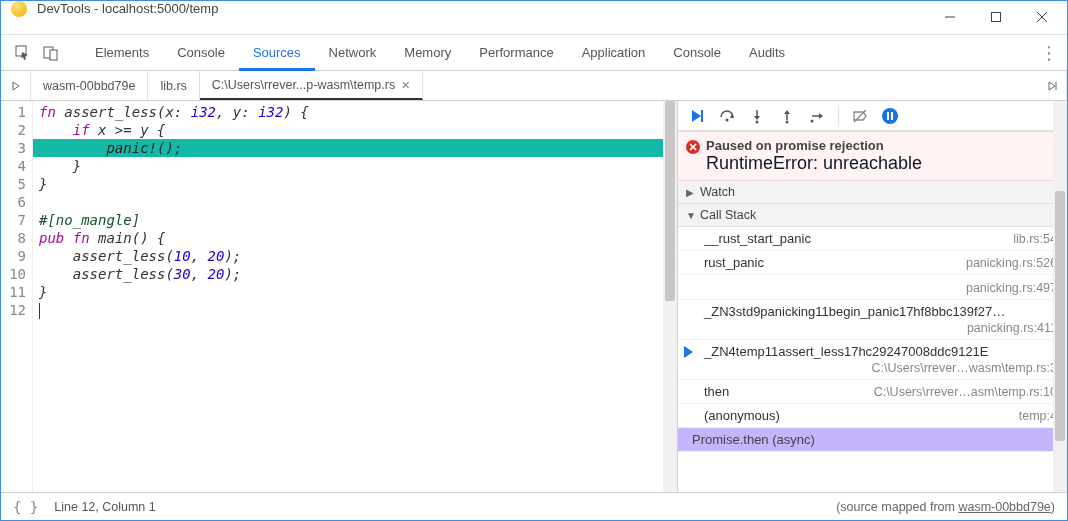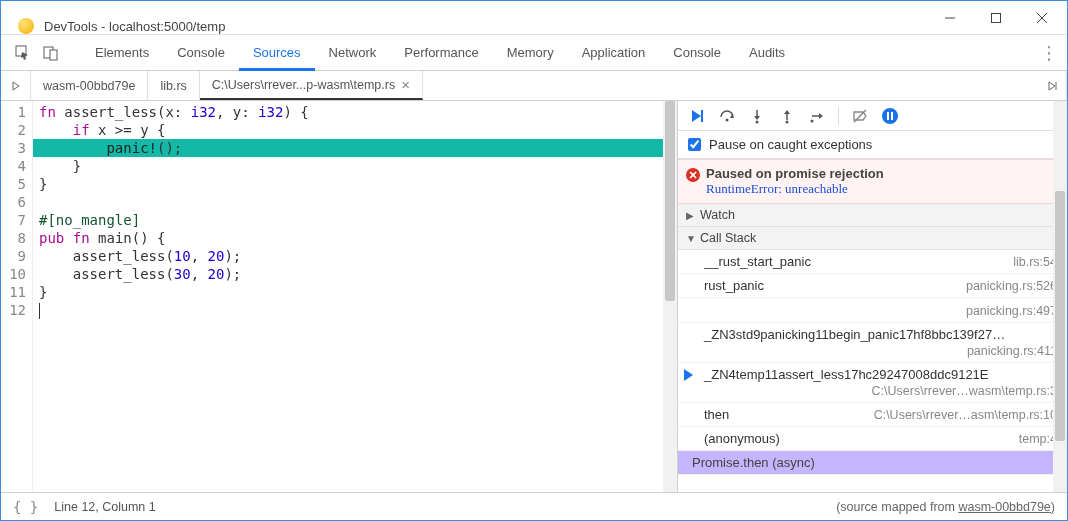--- a/index.html
+++ b/index.html
@@ -1,17 +1,17 @@
 <!DOCTYPE html>
 <html><head>
 <meta charset="utf-8">
 <style>
 * { box-sizing: border-box; margin: 0; padding: 0; }
 body { font-family: "Segoe UI", Arial, sans-serif; font-size: 13px; color: #333; background: #fff; width: 1068px; height: 521px; overflow: hidden; border: 1px solid #3b8dde; }
-.titlebar { height: 34px; background: #fff; display: flex; align-items: flex-end; padding: 0 2px 0 17px; border-bottom: 1px solid #e0e0e0; }
+.titlebar { height: 34px; background: #fff; display: flex; align-items: flex-start; padding: 0 2px 0 10px; border-bottom: 1px solid #e0e0e0; }
 .titlebar .orb { width: 16px; height: 16px; border-radius: 50%; background: radial-gradient(circle at 35% 30%, #ffe27a, #f3b100); margin-right: 10px; }
 .titlebar .title { flex: 1; font-size: 13px; color: #444; }
 .titlebar .winbtn { width: 46px; height: 32px; display: flex; align-items: center; justify-content: center; color: #444; font-size: 14px; }
 .titlebar .winbtn svg { width: 12px; height: 12px; }
 
 .toolbar { height: 36px; display: flex; align-items: center; border-bottom: 1px solid #d0d0d0; padding: 0 8px; }
 .toolbar .tb-icon { width: 28px; height: 28px; display: flex; align-items: center; justify-content: center; color: #5a5a5a; }
 .toolbar .tabs { display: flex; margin-left: 16px; flex: 1; }
 .toolbar .tab { padding: 0 14px; height: 36px; line-height: 36px; color: #555; cursor: pointer; }
 .toolbar .tab.active { color: #1a73e8; border-bottom: 3px solid #1a73e8; font-weight: 500; }
@@ -21,21 +21,21 @@
 .subtabs .stab-icon { width: 30px; display: flex; align-items: center; justify-content: center; border-right: 1px solid #e0e0e0; color: #666; }
 .subtabs .filetab { padding: 0 12px; line-height: 30px; color: #555; border-right: 1px solid #e0e0e0; font-size: 12.5px; white-space: nowrap; display: flex; align-items: center; }
 .subtabs .filetab.active { background: #fff; border-bottom: 2px solid #333; }
 .subtabs .filetab .close { margin-left: 6px; color: #888; font-size: 15px; }
 .subtabs .spacer { flex: 1; }
 
 .main { display: flex; height: calc(100% - 34px - 36px - 30px - 28px); }
 
 .editor { flex: 1; display: flex; font-family: Consolas, monospace; font-size: 14px; overflow: hidden; position: relative; }
 .gutter { background: #fff; color: #888; text-align: right; padding: 2px 6px 0 0; width: 32px; line-height: 18px; border-right: 1px solid #eee; }
-.code { flex: 1; padding: 2px 0 0 6px; line-height: 18px; white-space: pre; position: relative; }
+.code { flex: 1; padding: 2px 0 0 6px; line-height: 18px; white-space: pre; position: relative; font-style: italic; }
 .code .line { height: 18px; }
 .code .hl { background: #14b8a6; margin-left: -6px; padding-left: 6px; width: 100%; }
 .code .kw { color: #aa0d91; }
 .code .num { color: #1c00cf; }
 .code .ty { color: #1c00cf; }
 .code .mac { color: #222; }
 .code .attr { color: #14532d; }
 .cursor-caret { border-left: 1px solid #333; display: inline-block; height: 16px; vertical-align: middle; }
 .editor-scroll { position: absolute; right: 0; top: 0; bottom: 0; width: 14px; background: #f1f1f1; }
 .editor-scroll .thumb { position: absolute; left: 2px; right: 2px; top: 0; height: 200px; background: #c7c7c7; border-radius: 2px; }
@@ -47,21 +47,21 @@
 .dbg-toolbar .sep { width: 1px; height: 18px; background: #ddd; margin: 0 4px; }
 .dbg-toolbar .pauseball { width: 16px; height: 16px; border-radius: 50%; background: #1a73e8; display: flex; align-items: center; justify-content: center; }
 .dbg-toolbar .pauseball::before { content: ""; width: 2px; height: 8px; background: #fff; box-shadow: 4px 0 0 #fff; margin-left: -4px; }
 
 .checkrow { padding: 6px 10px; border-bottom: 1px solid #e0e0e0; display: flex; align-items: center; gap: 8px; }
 .checkrow input { accent-color: #1a73e8; }
 
 .banner { background: #fff3f3; border-top: 1px solid #f5d6d6; border-bottom: 1px solid #f5d6d6; padding: 6px 10px 6px 28px; position: relative; }
 .banner .bicon { position: absolute; left: 8px; top: 8px; width: 14px; height: 14px; border-radius: 50%; background: #d93025; color: #fff; font-size: 11px; text-align: center; line-height: 14px; font-weight: bold; }
 .banner .bl1 { color: #444; font-weight: 600; }
-.banner .bl2 { color: #1d4ed8; font-family: Liberation Serif, serif; font-size: 13px; }
+.banner .bl2 { color: #0f172a; font-family: Liberation Sans, sans-serif; font-size: 18px; }
 
 .section-h { background: #f3f3f3; border-bottom: 1px solid #e0e0e0; padding: 4px 8px; font-size: 12.5px; color: #444; display: flex; align-items: center; gap: 4px; }
 .section-h .tri { font-size: 10px; color: #666; width: 10px; display: inline-block; }
 .stack { overflow-y: auto; flex: 1; }
 .frame { padding: 4px 10px 4px 26px; border-bottom: 1px solid #f2f2f2; display: flex; justify-content: space-between; align-items: baseline; gap: 8px; position: relative; min-height: 24px; }
 .frame .fn { color: #333; overflow: hidden; text-overflow: ellipsis; white-space: nowrap; }
 .frame .loc { color: #888; white-space: nowrap; font-size: 12.5px; }
 .frame.tall { display: block; }
 .frame.tall .loc { display: block; text-align: right; margin-top: 2px; }
 .frame.curr::before { content: ""; position: absolute; left: 6px; top: 6px; width: 0; height: 0; border-top: 6px solid transparent; border-bottom: 6px solid transparent; border-left: 9px solid #1a73e8; }
@@ -109,22 +109,22 @@
       <svg width="16" height="16" viewBox="0 0 16 16">
         <rect x="1" y="2" width="9" height="11" fill="none" stroke="currentColor"></rect>
         <rect x="7" y="5" width="7" height="10" fill="#fff" stroke="currentColor"></rect>
       </svg>
     </div>
   <div class="tabs">
     <div class="tab">Elements</div>
     <div class="tab">Console</div>
     <div class="tab active">Sources</div>
     <div class="tab">Network</div>
+    <div class="tab">Memory</div>
     <div class="tab">Performance</div>
-    <div class="tab">Memory</div>
     <div class="tab">Application</div>
     <div class="tab">Console</div>
     <div class="tab">Audits</div>
   </div>
   <div class="kebab">⋮</div>
 </div>
 
 <div class="subtabs">
   <div class="stab-icon">
       <svg width="12" height="12" viewBox="0 0 12 12">
@@ -214,24 +214,20 @@
           <svg width="16" height="16" viewBox="0 0 16 16">
             <path d="M2 4 H11 L14 8 L11 12 H2 Z" fill="none" stroke="#888" stroke-width="1.3"></path>
             <line x1="2" y1="14" x2="14" y2="2" stroke="#888" stroke-width="1.5"></line>
           </svg>
         </div>
       <div class="dbtn">
           <div class="pauseball"></div>
         </div>
     </div>
 
-    <div class="checkrow">
-      <input type="checkbox" checked="" style="">
-      <span>Pause on caught exceptions</span>
-    </div>
 
     <div class="banner">
       <div class="bicon">✕</div>
       <div class="bl1">Paused on promise rejection</div>
       <div class="bl2">RuntimeError: unreachable</div>
     </div>
 
     <div class="section-h">
         <span class="tri">▶</span>
         <span>Watch</span>

